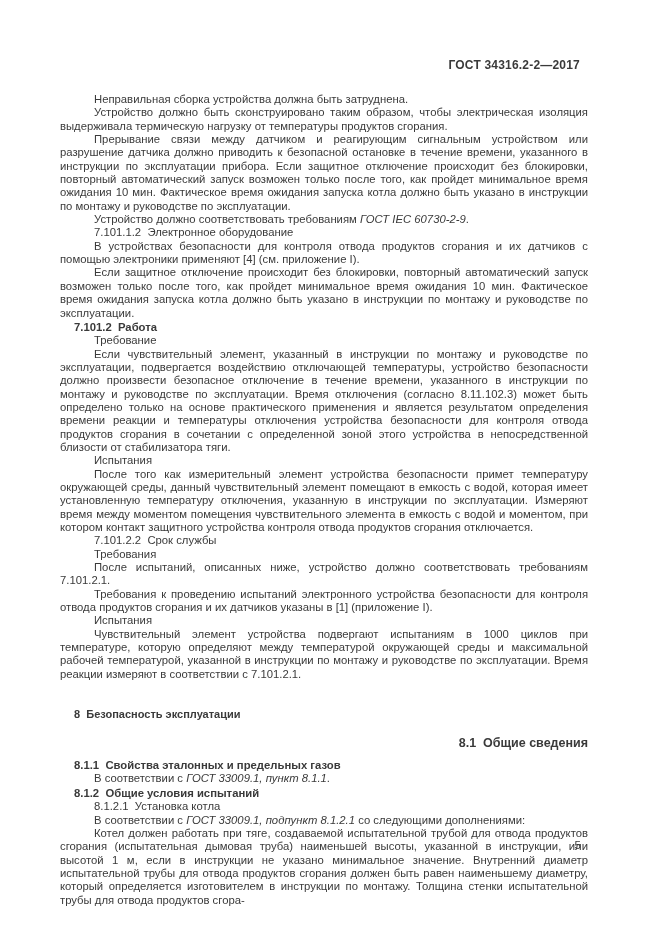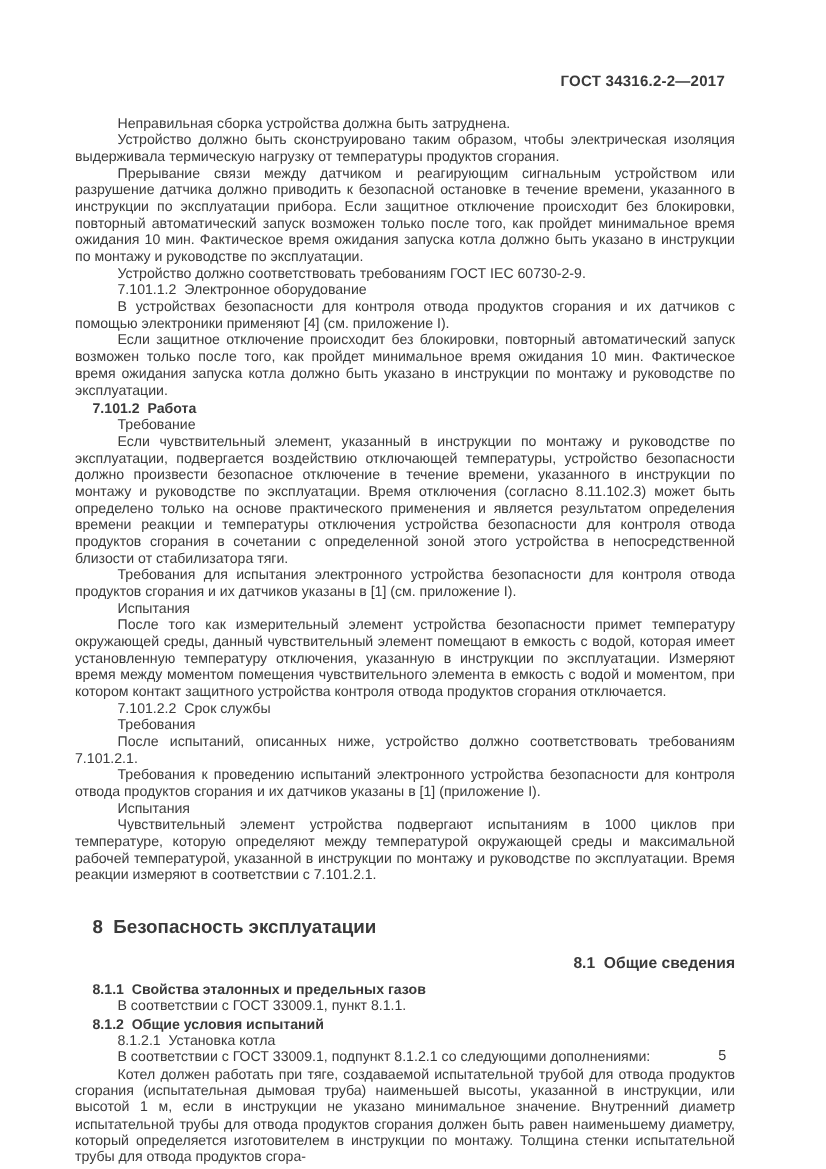--- a/index.html
+++ b/index.html
@@ -26,37 +26,37 @@
     position: absolute;
     top: 93px; left: 40px;
     width: 548px;
     font-size: 11.3px;
     line-height: 13.35px;
     text-align: justify;
   }
   .blk { margin: 0; }
   .blk.p  { text-indent: 34px; margin-left: 20px; }
   .blk.h1 {
-    font-size: 15px; font-weight: bold;
+    font-size: 11px; font-weight: bold;
     text-indent: 34px; text-align: left;
     margin-top: 25px; margin-bottom: 13px;
     line-height: 17px;
   }
   .blk.h2 {
     font-size: 12.5px; font-weight: bold;
     text-indent: 34px; text-align: right;
     margin-top: 8px; margin-bottom: 9px;
     line-height: 14px;
   }
   .blk.h3 {
     font-weight: bold;
     text-indent: 34px; text-align: left;
     margin-top: 1px;
   }
-  .it { }
+  .it { font-style: italic; }
   .page-number {
     position: absolute;
     top: 839px; left: 40px; right: 80px;
     text-align: right;
     font-size: 11.5px;
   }
 </style>
 </head>
 <body>
 
@@ -67,21 +67,20 @@
       <div class="blk p"><span>Неправильная сборка устройства должна быть затруднена.</span></div>
       <div class="blk p"><span>Устройство должно быть сконструировано таким образом, чтобы электрическая изоляция выдерживала термическую нагрузку от температуры продуктов сгорания.</span></div>
       <div class="blk p"><span>Прерывание связи между датчиком и реагирующим сигнальным устройством или разрушение датчика должно приводить к безопасной остановке в течение времени, указанного в инструкции по эксплуатации прибора. Если защитное отключение происходит без блокировки, повторный автоматический запуск возможен только после того, как пройдет минимальное время ожидания 10 мин. Фактическое время ожидания запуска котла должно быть указано в инструкции по монтажу и руководстве по эксплуатации.</span></div>
       <div class="blk p"><span>Устройство должно соответствовать требованиям </span><span class="it">ГОСТ IEC 60730-2-9</span><span>.</span></div>
       <div class="blk p"><span>7.101.1.2&nbsp; Электронное оборудование</span></div>
       <div class="blk p"><span>В устройствах безопасности для контроля отвода продуктов сгорания и их датчиков с помощью электроники применяют [4] (см. приложение I).</span></div>
       <div class="blk p"><span>Если защитное отключение происходит без блокировки, повторный автоматический запуск возможен только после того, как пройдет минимальное время ожидания 10 мин. Фактическое время ожидания запуска котла должно быть указано в инструкции по монтажу и руководстве по эксплуатации.</span></div>
       <div class="blk h3"><span>7.101.2&nbsp; Работа</span></div>
       <div class="blk p"><span>Требование</span></div>
       <div class="blk p"><span>Если чувствительный элемент, указанный в инструкции по монтажу и руководстве по эксплуатации, подвергается воздействию отключающей температуры, устройство безопасности должно произвести безопасное отключение в течение времени, указанного в инструкции по монтажу и руководстве по эксплуатации. Время отключения (согласно 8.11.102.3) может быть определено только на основе практического применения и является результатом определения времени реакции и температуры отключения устройства безопасности для контроля отвода продуктов сгорания в сочетании с определенной зоной этого устройства в непосредственной близости от стабилизатора тяги.</span></div>
-      <div class="blk p"><span>Требования для испытания электронного устройства безопасности для контроля отвода продуктов сгорания и их датчиков указаны в [1] (см. приложение I).</span></div>
       <div class="blk p"><span>Испытания</span></div>
       <div class="blk p"><span>После того как измерительный элемент устройства безопасности примет температуру окружающей среды, данный чувствительный элемент помещают в емкость с водой, которая имеет установленную температуру отключения, указанную в инструкции по эксплуатации. Измеряют время между моментом помещения чувствительного элемента в емкость с водой и моментом, при котором контакт защитного устройства контроля отвода продуктов сгорания отключается.</span></div>
       <div class="blk p"><span>7.101.2.2&nbsp; Срок службы</span></div>
       <div class="blk p"><span>Требования</span></div>
       <div class="blk p"><span>После испытаний, описанных ниже, устройство должно соответствовать требованиям 7.101.2.1.</span></div>
       <div class="blk p"><span>Требования к проведению испытаний электронного устройства безопасности для контроля отвода продуктов сгорания и их датчиков указаны в [1] (приложение I).</span></div>
       <div class="blk p"><span>Испытания</span></div>
       <div class="blk p"><span>Чувствительный элемент устройства подвергают испытаниям в 1000 циклов при температуре, которую определяют между температурой окружающей среды и максимальной рабочей температурой, указанной в инструкции по монтажу и руководстве по эксплуатации. Время реакции измеряют в соответствии с 7.101.2.1.</span></div>
       <div class="blk h1"><span>8&nbsp; Безопасность эксплуатации</span></div>
       <div class="blk h2"><span>8.1&nbsp; Общие сведения</span></div>

